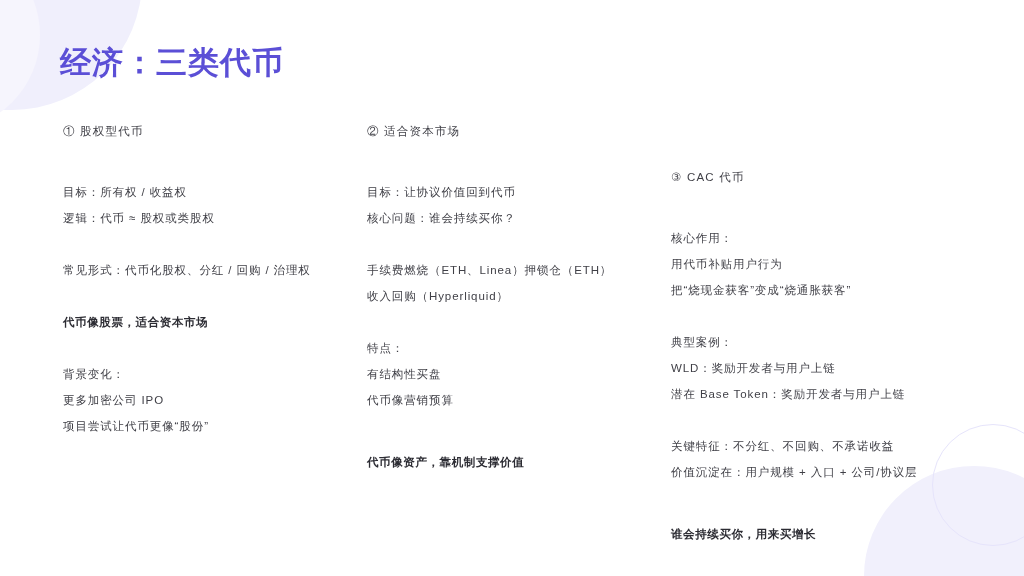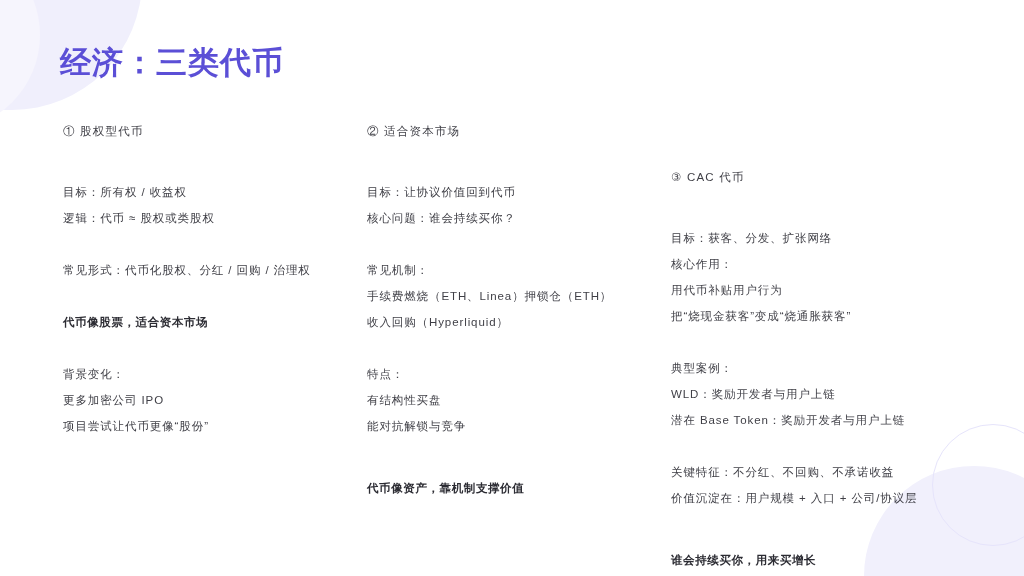--- a/index.html
+++ b/index.html
@@ -154,43 +154,41 @@
 
     <div class="col col-2">
       <div class="col-head">② 适合资本市场</div>
 
       <div class="block">
         <div class="line">目标：让协议价值回到代币</div>
         <div class="line">核心问题：谁会持续买你？</div>
       </div>
 
       <div class="block">
-        <div class="line">常见机制：</div>
         <div class="line">手续费燃烧（ETH、Linea）押锁仓（ETH）</div>
         <div class="line">收入回购（Hyperliquid）</div>
       </div>
 
       <div class="block">
         <div class="line">特点：</div>
         <div class="line">有结构性买盘</div>
-        <div class="line">能对抗解锁与竞争</div>
+        <div class="line">代币像营销预算</div>
       </div>
 
       <div class="spacer-sm"></div>
 
       <div class="block">
         <div class="line bold">代币像资产，靠机制支撑价值</div>
       </div>
     </div>
 
     <div class="col col-3">
       <div class="col-head">③ CAC 代币</div>
 
       <div class="block">
-        <div class="line">目标：获客、分发、扩张网络</div>
         <div class="line">核心作用：</div>
         <div class="line">用代币补贴用户行为</div>
         <div class="line">把“烧现金获客”变成“烧通胀获客”</div>
       </div>
 
       <div class="block">
         <div class="line">典型案例：</div>
         <div class="line">WLD：奖励开发者与用户上链</div>
         <div class="line">潜在 Base Token：奖励开发者与用户上链</div>
       </div>

